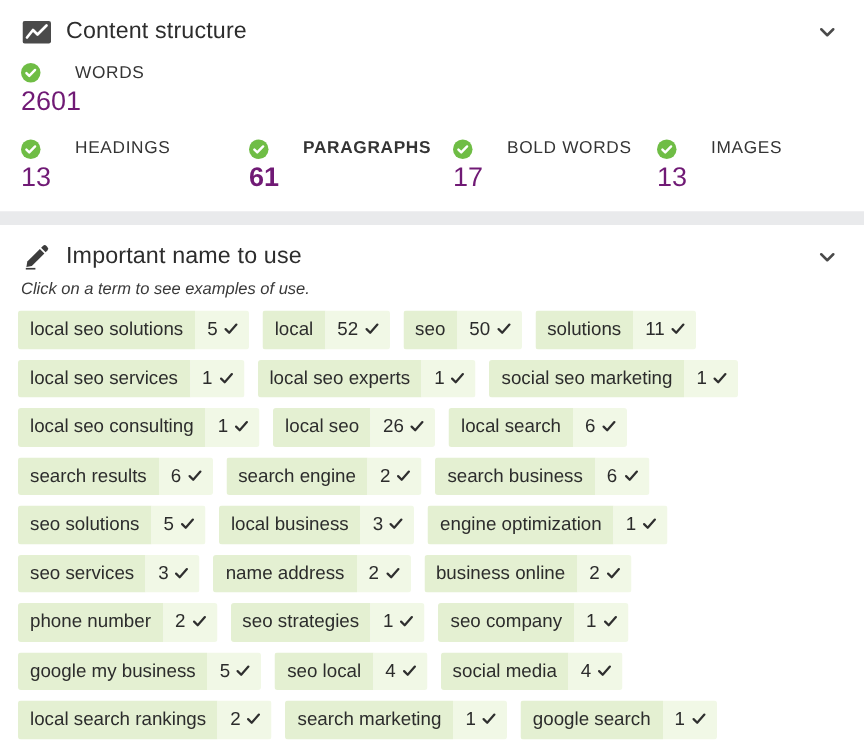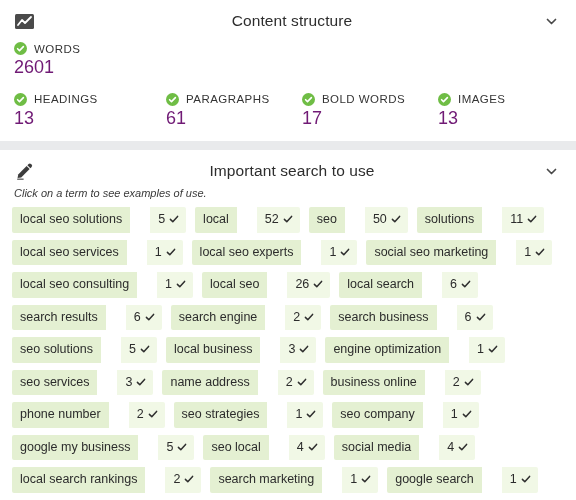--- a/index.html
+++ b/index.html
@@ -40,37 +40,37 @@
     display: flex;
     align-items: center;
     justify-content: center;
   }
   .section-title {
     font-size: 15.5px;
     color: #2d2d2d;
     letter-spacing: .1px;
     flex: 1 1 auto;
     white-space: nowrap;
-    text-align: center;
   }
   .chevron {
     width: 22px;
     height: 22px;
     flex: 0 0 22px;
     display: flex;
     align-items: center;
     justify-content: center;
     cursor: pointer;
   }
 
   
   .metric-label-row {
     display: flex;
     align-items: center;
     padding-left: 14px;
+    gap: 16px;
   }
   .metric-label-row .check-badge { margin-right: 7px; }
   .metric-label {
     font-size: 11.5px;
     letter-spacing: .45px;
     color: #343434;
     text-transform: uppercase;
     white-space: nowrap;
   }
   .metric-value {
@@ -86,21 +86,21 @@
   .metrics-grid {
     display: flex;
     margin-top: 14px;
     align-items: flex-end;
   }
   .metrics-grid .metric-col {
     flex: 0 0 auto;
     box-sizing: border-box;
   }
   .metrics-grid .metric-col:nth-child(1) { width: 152px; }
-  .metrics-grid .metric-col:nth-child(2) { width: 136px; }
+  .metrics-grid .metric-col:nth-child(2) { width: 136px; font-weight: bold; }
   .metrics-grid .metric-col:nth-child(3) { width: 136px; }
   .metrics-grid .metric-col:nth-child(4) { width: 140px; }
   .metrics-grid .metric-label-row,
   .metrics-grid .metric-value { padding-left: 14px; }
 
   .check-badge {
     width: 13px;
     height: 13px;
     flex: 0 0 13px;
     border-radius: 50%;
@@ -124,21 +124,20 @@
     flex-wrap: wrap;
   }
   .term-pill {
     display: inline-flex;
     align-items: stretch;
     margin: 0 9px 7px 0;
     border-radius: 2px;
     overflow: hidden;
     cursor: pointer;
     line-height: 1;
-    gap: 20px;
   }
   .term-name {
     background: #e4f0d2;
     color: #2c2c2c;
     font-size: 12.5px;
     padding: 6px 8px 7px 8px;
     white-space: nowrap;
   }
   .term-count {
     background: #f1f8e6;
@@ -242,21 +241,21 @@
 <div class="card card-terms">
 
   <div class="section-head">
     <span class="head-icon">
       <svg width="19" height="19" viewBox="0 0 19 19" aria-hidden="true">
         <path d="M3.2 12.4 L11.6 4.0 L14.6 7.0 L6.2 15.4 L2.6 16.0 Z" fill="#3c3c3c"></path>
         <path d="M12.4 3.2 L13.6 2.0 A1.7 1.7 0 0 1 16.0 2.0 L16.6 2.6 A1.7 1.7 0 0 1 16.6 5.0 L15.4 6.2 Z" fill="#3c3c3c"></path>
         <rect x="2.2" y="16.6" width="6.4" height="1.1" fill="#3c3c3c"></rect>
       </svg>
     </span>
-    <span class="section-title">Important search to use</span>
+    <span class="section-title">Important name to use</span>
     <span class="chevron">
       <svg width="13" height="13" viewBox="0 0 13 13" aria-hidden="true">
         <polyline points="2.5,4.5 6.5,8.5 10.5,4.5" fill="none" stroke="#4a4a4a" stroke-width="1.7" stroke-linecap="round" stroke-linejoin="round"></polyline>
       </svg>
     </span>
   </div>
 
   <div class="terms-hint">Click on a term to see examples of use.</div>
 
   <div class="terms-wrap" id="terms-wrap">

